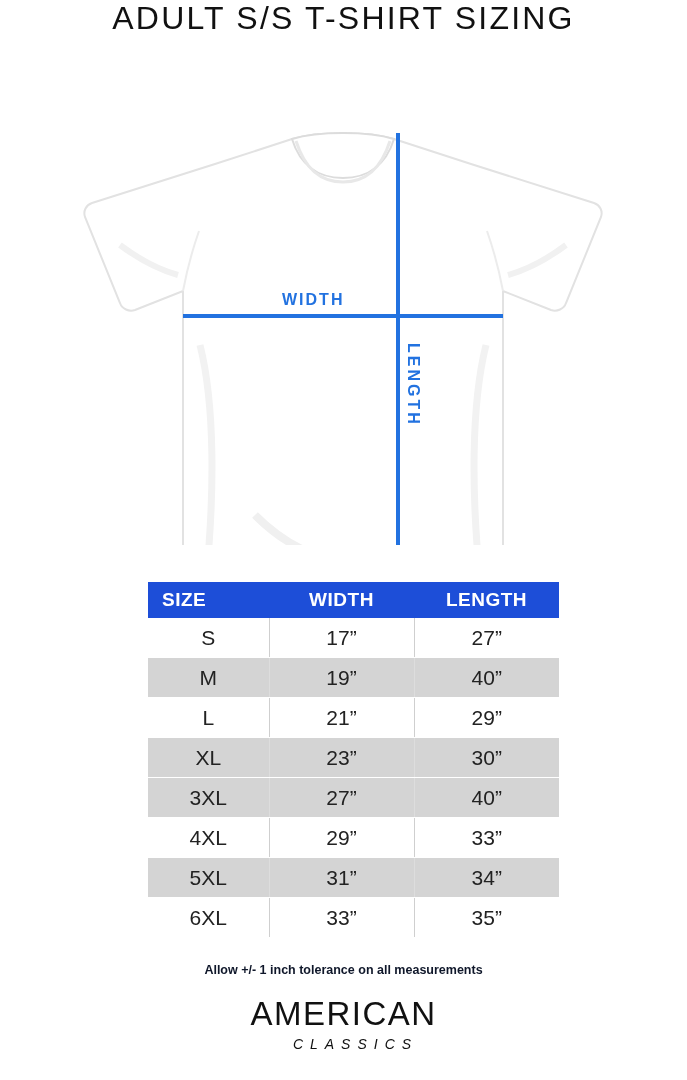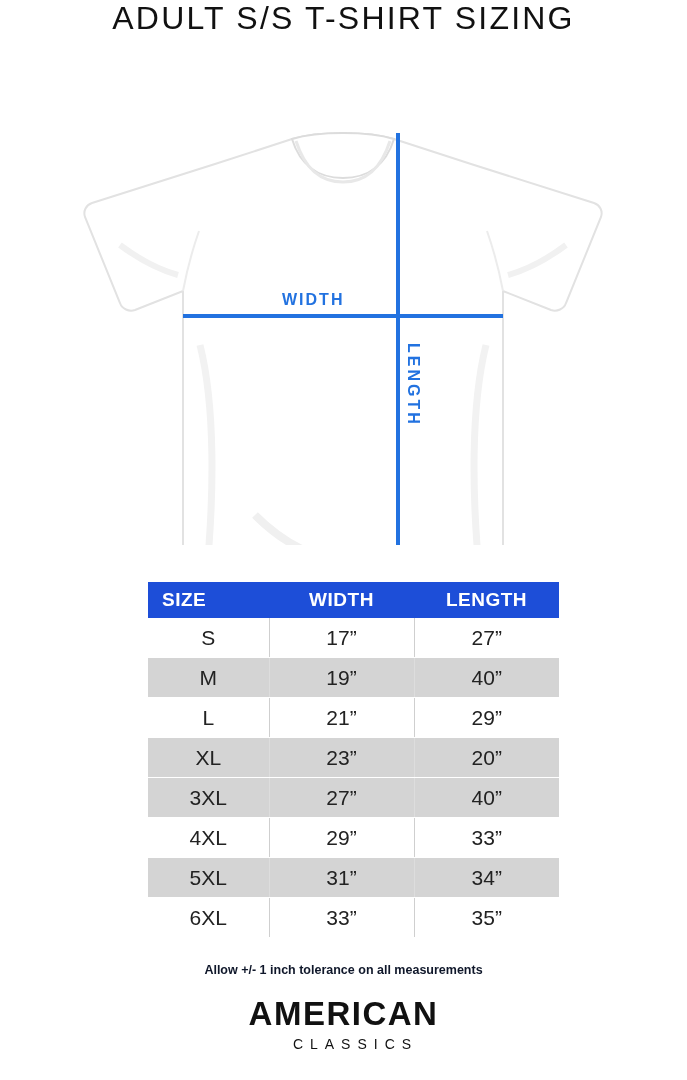--- a/index.html
+++ b/index.html
@@ -120,30 +120,31 @@
   
   .brand {
     position: absolute;
     left: 0;
     top: 995px;
     width: 687px;
     text-align: center;
   }
   .brand-main {
     font-size: 33px;
-    font-weight: bold;
+    font-weight: normal;
     letter-spacing: 1.5px;
     color: #111111;
   }
   .brand-sub {
     font-size: 14px;
     letter-spacing: 7px;
     color: #111111;
     margin-top: 3px;
     padding-left: 24px;
+    font-style: italic;
   }
 </style>
 </head>
 <body>
 
 <div class="page">
 
   <div class="title">ADULT S/S T-SHIRT SIZING</div>
 
   <div class="shirt-area">
@@ -217,21 +218,21 @@
           <td class="cell-length">40”</td>
         </tr>
         <tr class="row-odd">
           <td class="cell-size">L</td>
           <td class="cell-width">21”</td>
           <td class="cell-length">29”</td>
         </tr>
         <tr class="row-even">
           <td class="cell-size">XL</td>
           <td class="cell-width">23”</td>
-          <td class="cell-length">20”</td>
+          <td class="cell-length">30”</td>
         </tr>
         <tr class="row-even">
           <td class="cell-size">3XL</td>
           <td class="cell-width">27”</td>
           <td class="cell-length">40”</td>
         </tr>
         <tr class="row-odd">
           <td class="cell-size">4XL</td>
           <td class="cell-width">29”</td>
           <td class="cell-length">33”</td>

